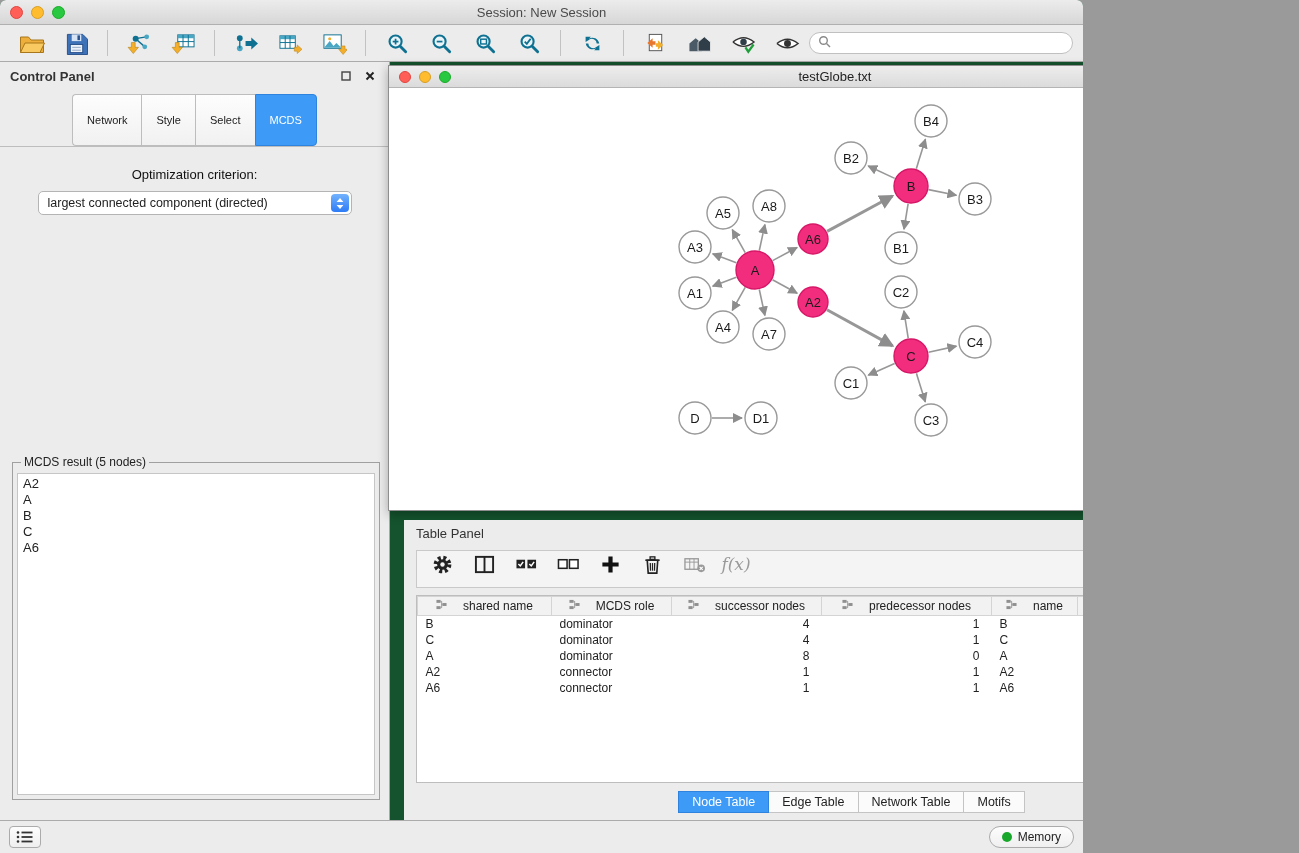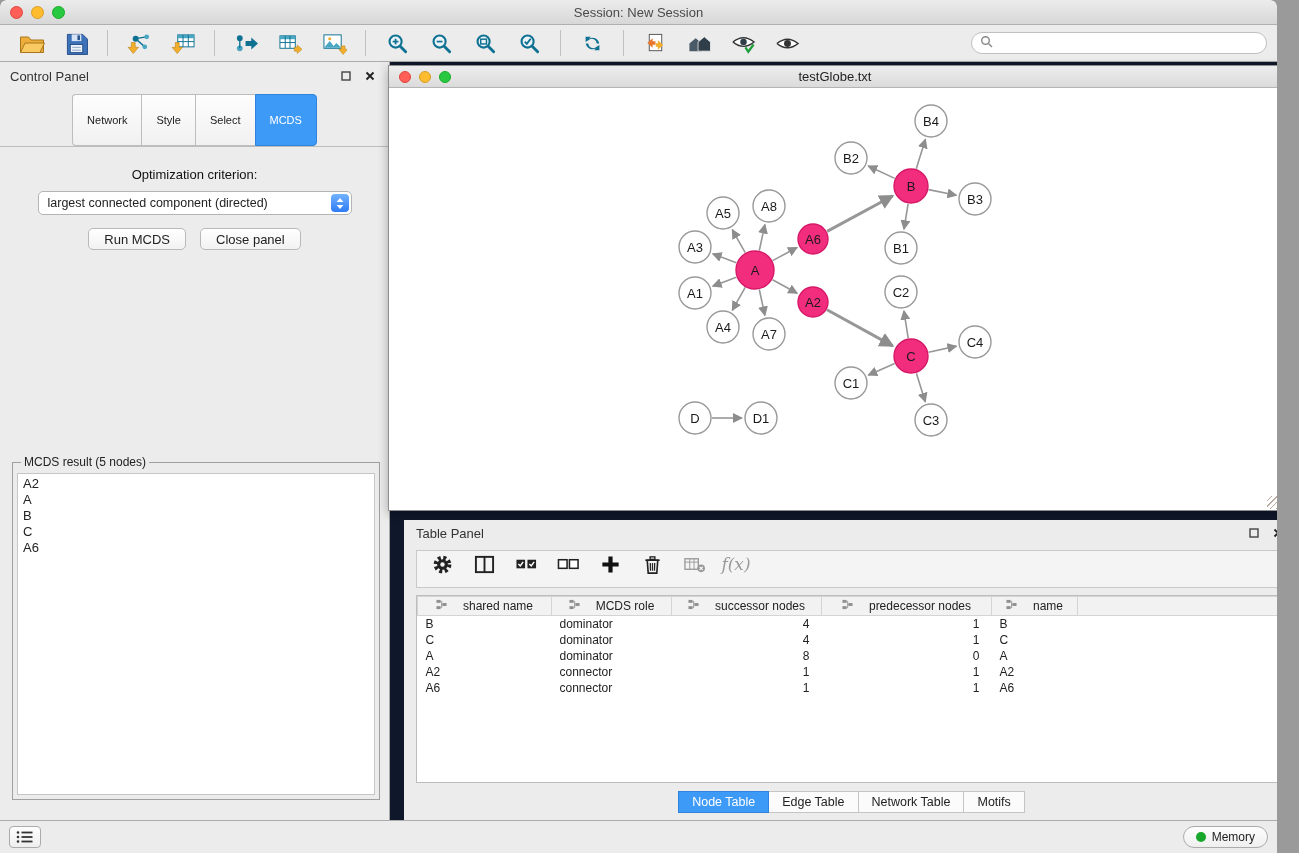--- a/index.html
+++ b/index.html
@@ -1,18 +1,18 @@
 <!DOCTYPE html>
 <html><head>
 <meta charset="utf-8">
 <style>
   * { margin:0; padding:0; box-sizing:border-box; }
   html,body { width:1299px; height:853px; }
   body { font-family:"Liberation Sans", sans-serif; background:#9a9a9a; }
-  .app { position:relative; width:1277px; height:853px; background:#0f172a; overflow:hidden;
+  .app { position:relative; width:1083px; height:853px; background:#14532d; overflow:hidden;
          border-radius:6px 6px 0 0; font-size:13px; color:#222; }
 
   
   .titlebar { position:absolute; top:0; left:0; right:0; height:25px;
               background:linear-gradient(#ececec,#d7d7d7); border-bottom:1px solid #b0b0b0;
               display:flex; align-items:center; justify-content:center; }
   .lights { position:absolute; left:10px; top:6px; display:flex; gap:8px; }
   .light { width:13px; height:13px; border-radius:50%; cursor:pointer; }
   .light.red    { background:#ff5f57; border:1px solid #e0443e; }
   .light.yellow { background:#febc2e; border:1px solid #d89e24; }
@@ -26,21 +26,21 @@
   .tb-btn { width:44px; height:30px; background:none; border:none; display:flex;
             align-items:center; justify-content:center; cursor:pointer; }
   .tb-sep { width:1px; height:26px; background:#c2c2c2; margin:0 9px; }
   .search { margin-left:auto; width:296px; height:22px; background:#fff; border:1px solid #c0c0c0;
             border-radius:12px; display:flex; align-items:center; padding:0 8px; gap:5px; }
   .search input { border:none; outline:none; flex:1; font-size:12px; background:transparent; }
 
   
   .control-panel { position:absolute; left:0; top:62px; width:390px; height:758px;
                    background:#ececec; border-right:1px solid #a8a8a8; }
-  .cp-header { height:28px; display:flex; align-items:center; padding:0 10px; color:#333; }
+  .cp-header { height:28px; display:flex; align-items:center; padding:0 10px; color:#333;font-weight:bold; }
   .hdr-spacer { flex:1; }
   .win-mini-btn { width:18px; height:18px; display:flex; align-items:center; justify-content:center;
                   background:none; border:none; margin-left:6px; cursor:pointer; }
   .cp-tabs { display:flex; justify-content:center; padding-top:4px; border-bottom:1px solid #bdbdbd; }
   .cp-tab { padding:19px 14px; font-size:11px; background:linear-gradient(#fdfdfd,#f1f1f1);
             border:1px solid #bdbdbd; border-right:none; color:#222; cursor:pointer; }
   .cp-tab:first-child { border-radius:4px 0 0 4px; }
   .cp-tab:last-child  { border-right:1px solid #bdbdbd; border-radius:0 4px 4px 0; }
   .cp-tab.active { background:#3e9af7; border-color:#2e83de; color:#fff; }
   .cp-body { text-align:center; }
@@ -286,24 +286,20 @@
     <div class="cp-body">
       <div class="opt-label">Optimization criterion:</div>
       <div class="dropdown">
         <span class="dd-text">largest connected component (directed)</span>
         <span class="stepper">
           <svg width="10" height="13" viewBox="0 0 10 13">
               <path d="M5 1 L8.4 5 H1.6 z" fill="#fff"></path>
               <path d="M5 12 L1.6 8 h6.8 z" fill="#fff"></path>
             </svg>
         </span>
-      </div>
-      <div class="btn-row">
-        <button class="mac-btn">Run MCDS</button>
-        <button class="mac-btn">Close panel</button>
       </div>
     </div>
     <fieldset class="result-box">
       <legend>MCDS result (5 nodes)</legend>
       <div class="result-list" id="mcds-list">
           <div class="mcds-item">A2</div>
           <div class="mcds-item">A</div>
           <div class="mcds-item">B</div>
           <div class="mcds-item">C</div>
           <div class="mcds-item">A6</div>

